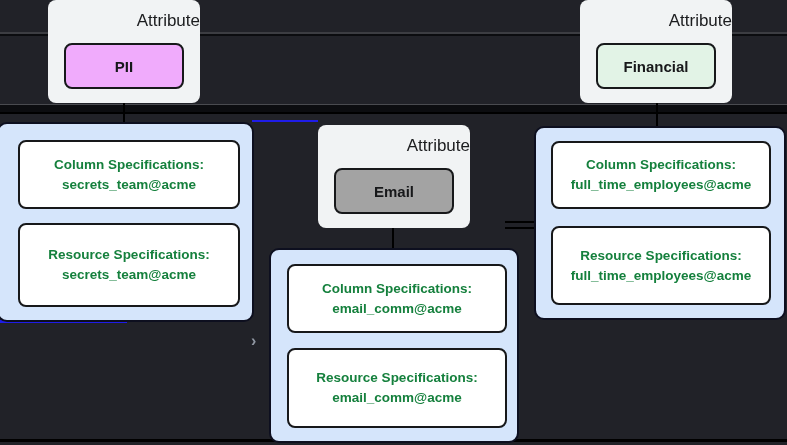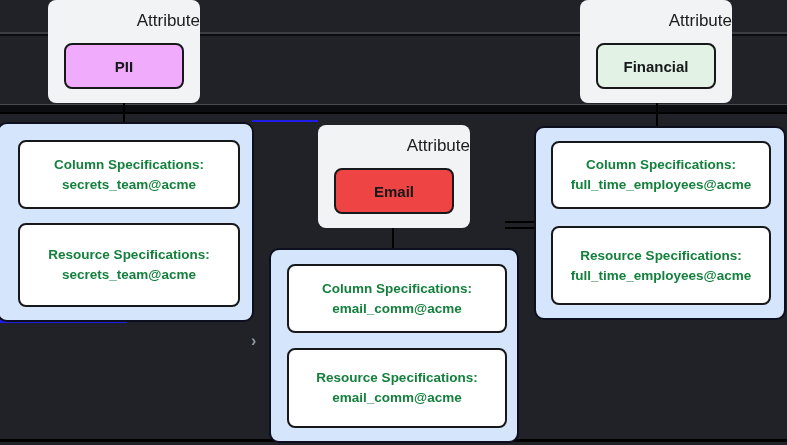--- a/index.html
+++ b/index.html
@@ -32,21 +32,21 @@
   #attr-pii       { left: 48px;  top: 0; }
   #attr-email     { left: 318px; top: 125px; }
   #attr-financial { left: 580px; top: 0; }
   .attr-title { position: absolute; top: 11px; left: 0; right: 0; text-align: right;
                 font-size: 17px; color: #1b1c1e; }
   .attr-pill { position: absolute; left: 16px; top: 43px; width: 120px; height: 46px;
                border: 2px solid #17181a; border-radius: 8px; box-sizing: border-box;
                display: flex; align-items: center; justify-content: center;
                font-size: 15px; font-weight: bold; color: #17181a; }
   .pill-pii       { background: #f0abfc; }
-  .pill-email     { background: #ef4444; }
+  .pill-email     { background: #a3a3a3; }
   .pill-financial { background: #e2f3e6; }
 
   
   .spec-group { position: absolute; background: #d5e5fb; border: 2px solid #0d0f1f;
                 border-radius: 10px; box-sizing: border-box; z-index: 2; }
   #spec-left  { left: -3px;  top: 122px; width: 257px; height: 200px; }
   #spec-mid   { left: 269px; top: 248px; width: 250px; height: 195px; }
   #spec-right { left: 534px; top: 126px; width: 252px; height: 194px; }
   .spec-card { position: absolute; background: #ffffff; border: 2px solid #17181a;
                border-radius: 8px; box-sizing: border-box;

